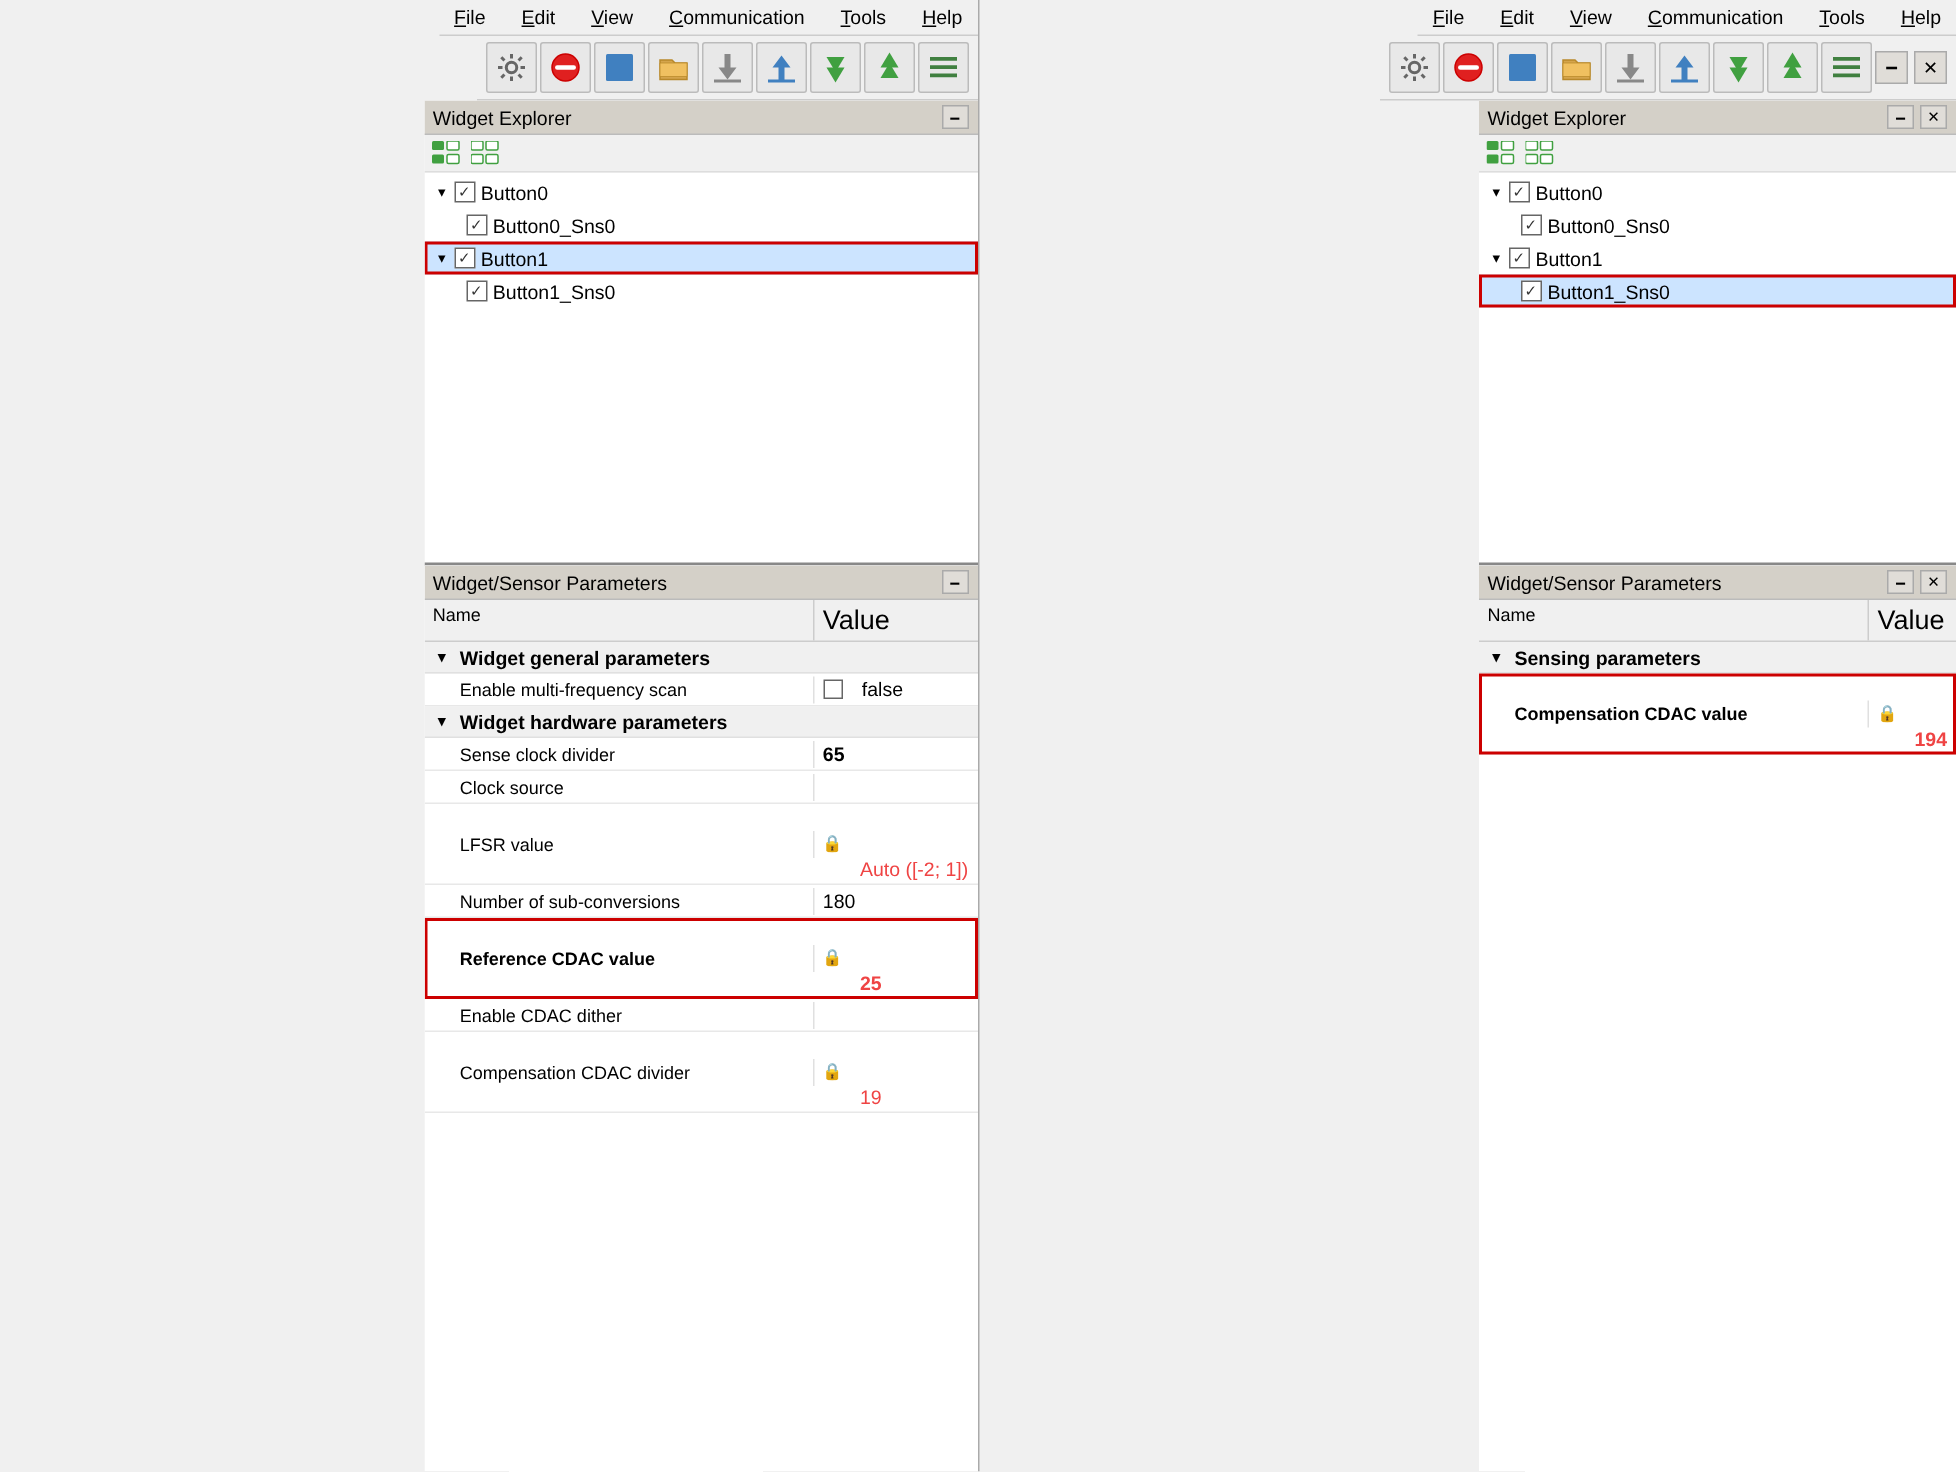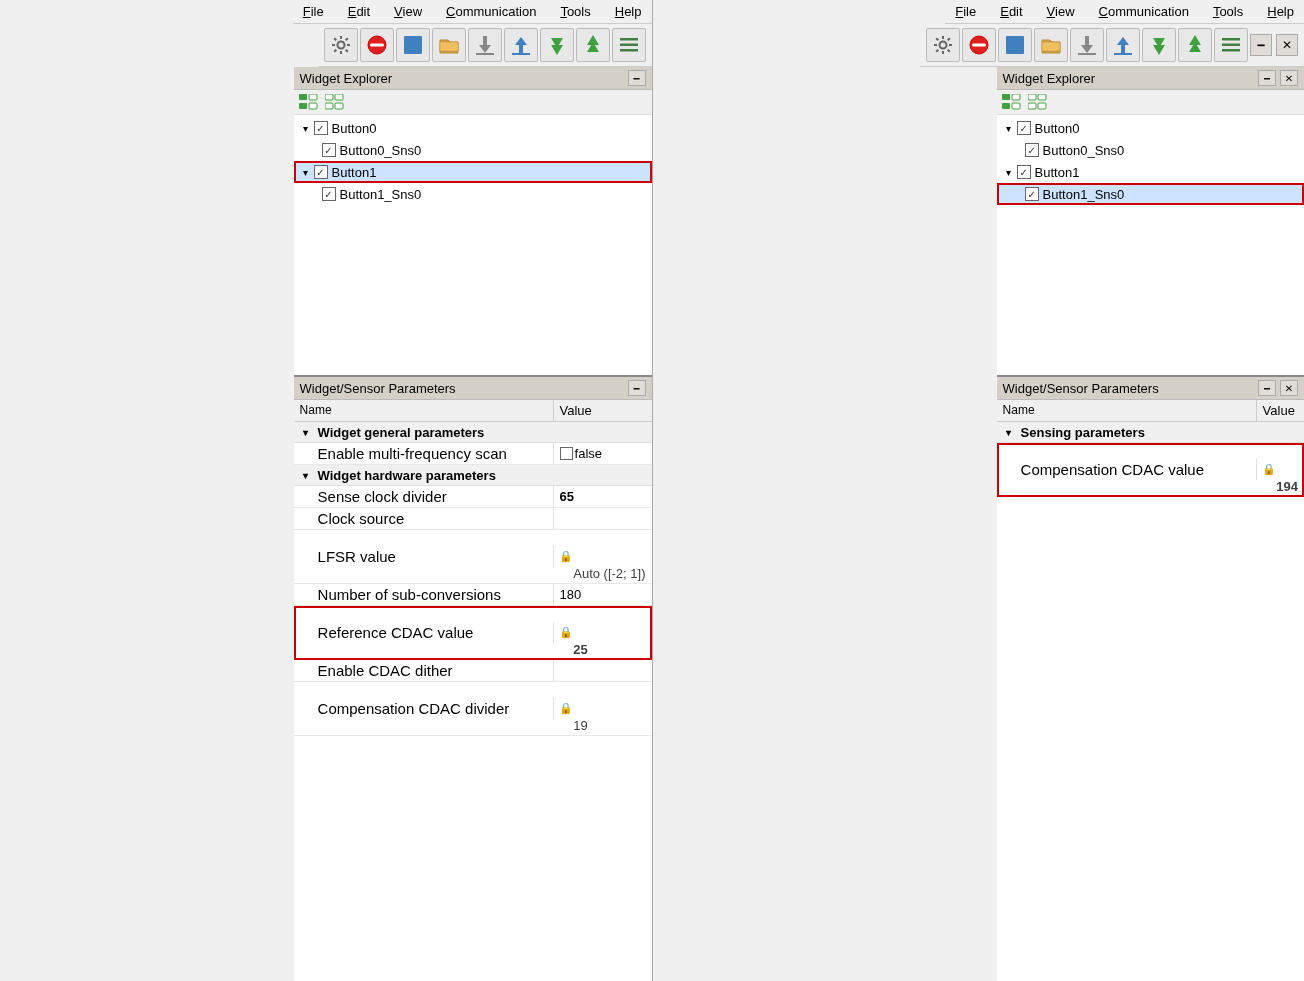--- a/index.html
+++ b/index.html
@@ -204,21 +204,21 @@
     }
     .params-col-name {
       flex: 0 0 260px;
       padding: 3px 6px;
       border-right: 1px solid #ccc;
       font-size: 12px;
     }
     .params-col-value {
       flex: 1;
       padding: 3px 6px;
-      font-size: 13px;
+      font-size: 18px;
     }
     .params-group-row {
       display: flex;
       background: #f0f0f0;
       padding: 2px 4px;
       font-weight: bold;
       font-size: 13px;
       align-items: center;
       border-bottom: 1px solid #e0e0e0;
     }
@@ -234,41 +234,42 @@
     .params-data-row {
       display: flex;
       border-bottom: 1px solid #e8e8e8;
       align-items: center;
       min-height: 22px;
     }
     .params-data-row.highlighted {
       background: #fff;
       outline: 2px solid #cc0000;
       outline-offset: -2px;
+      font-weight: bold;
     }
     .param-name {
       flex: 0 0 260px;
       padding: 2px 6px 2px 24px;
       border-right: 1px solid #e0e0e0;
-      font-size: 15px;
+      font-size: 12px;
     }
     .param-value {
       flex: 1;
       padding: 2px 6px;
       font-size: 13px;
       display: flex;
       align-items: center;
-      gap: 0;
+      gap: 11px;
     }
     .lock-icon {
       font-size: 11px;
       color: #888;
     }
     .param-locked-val {
-      color: #404040;
+      color: #ef4444;
       margin-top: 34px;
     }
     .param-checkbox {
       width: 13px;
       height: 13px;
       border: 1px solid #666;
       background: #fff;
       display: inline-flex;
       align-items: center;
       justify-content: center;

